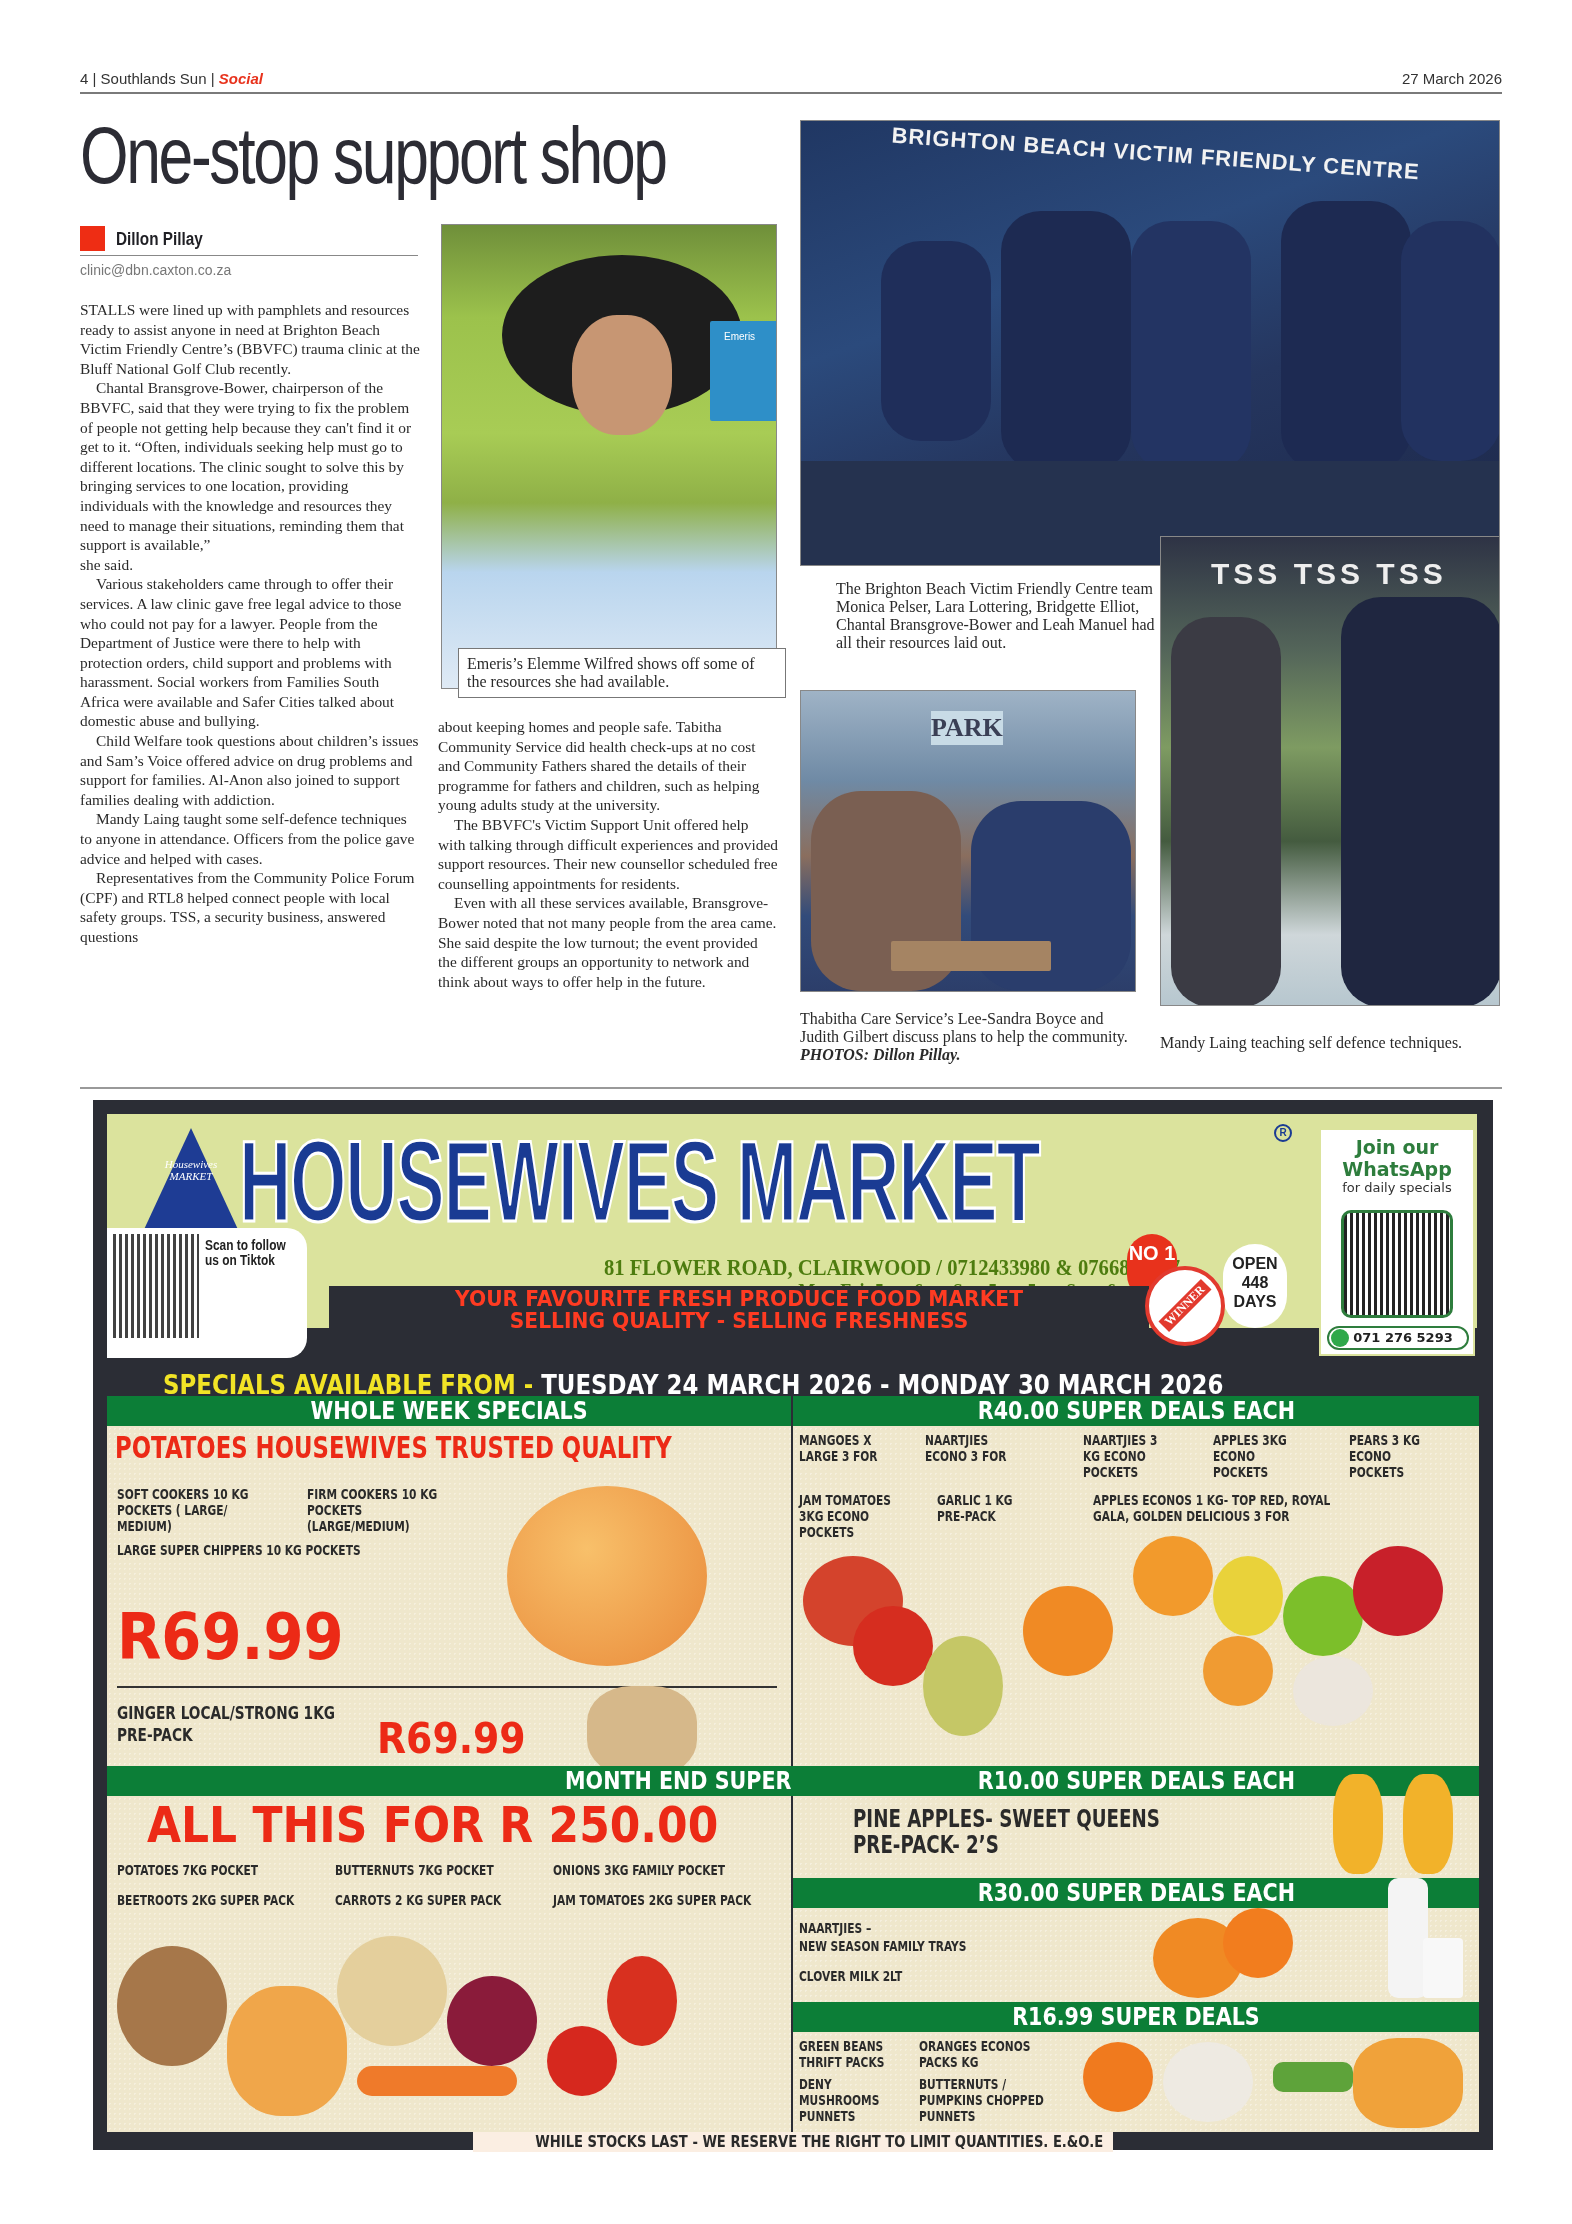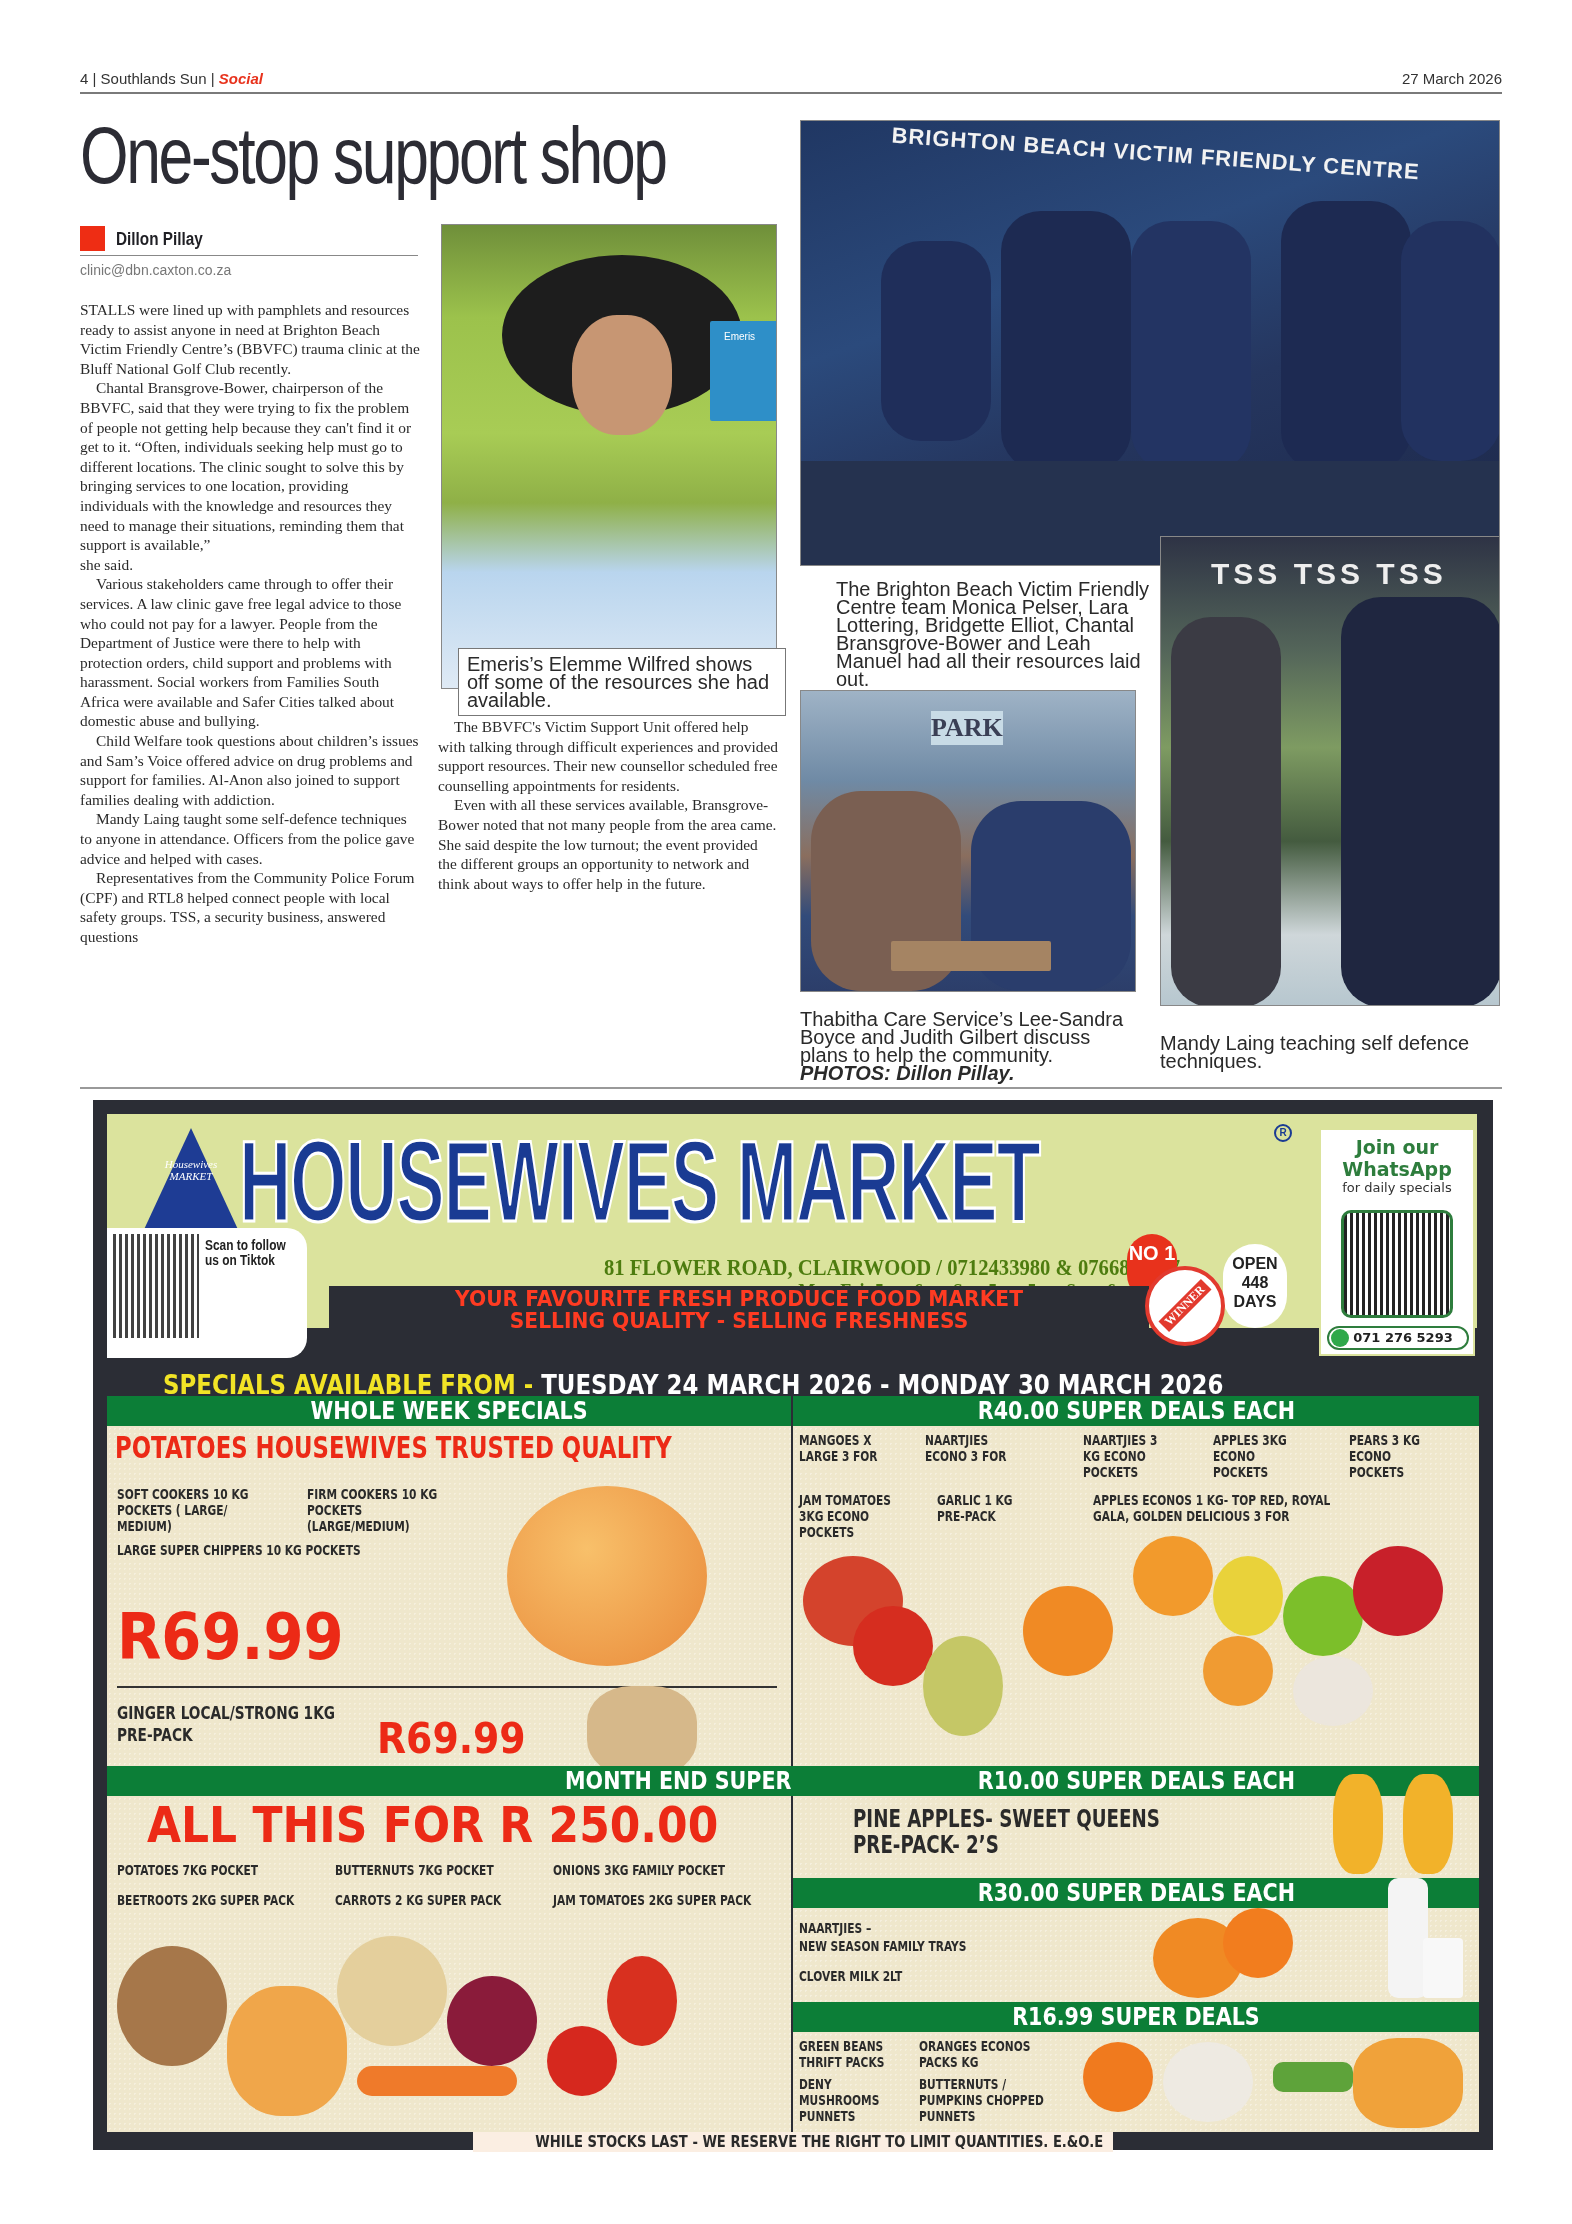--- a/index.html
+++ b/index.html
@@ -36,21 +36,21 @@
   .ph-label { position: absolute; font-family: "Liberation Sans", sans-serif; font-weight: bold; color: #f2f2f2; }
   .banner-text { left: 90px; top: 20px; font-size: 22px; letter-spacing: 1px; transform: rotate(4deg); }
   .park-sign { left: 130px; top: 20px; padding: 2px 0; background: #c8dbe6; color: #3a3f55; font-family: "Liberation Serif", serif; font-size: 26px; }
   .tss-text { left: 50px; top: 20px; font-size: 30px; color: #eee; letter-spacing: 4px; }
   .card { position: absolute; left: 268px; top: 96px; width: 70px; height: 100px; background: #2e8fc8; border-radius: 2px; }
   .card span { position: absolute; left: 14px; top: 10px; font-family: "Liberation Sans", sans-serif; font-size: 10px; color: #fff; }
 
   .hat { position: absolute; left: 60px; top: 30px; width: 240px; height: 160px; border-radius: 50%; background: #1d1d1d; }
   .face { position: absolute; left: 130px; top: 90px; width: 100px; height: 120px; border-radius: 45%; background: #c79673; }
 
-  .caption { font-family: Liberation Sans, sans-serif; font-size: 20px; line-height: 18px; color: #2a2a2a; }
+  .caption { font-family: Liberation Serif, serif; font-size: 16px; line-height: 18px; color: #2a2a2a; }
   .cap1 { left: 458px; top: 648px; width: 328px; padding: 6px 8px; background: #fff; border: 1.5px solid #777; }
   .cap2 { left: 836px; top: 580px; width: 320px; }
   .cap3 { left: 800px; top: 1010px; width: 340px; }
   .cap3 i { font-weight: bold; font-style: italic; }
   .cap4 { left: 1160px; top: 1034px; width: 320px; }
 
   .rule-mid { left: 80px; top: 1087px; width: 1422px; height: 1.5px; background: #999; }
 
   
   .ad { left: 93px; top: 1100px; width: 1400px; height: 1050px; background: #2b2d35; }
@@ -125,20 +125,21 @@
   <p>STALLS were lined up with pamphlets and resources ready to assist anyone in need at Brighton Beach Victim Friendly Centre’s (BBVFC) trauma clinic at the Bluff National Golf Club recently.</p>
   <p class="ind">Chantal Bransgrove-Bower, chairperson of the BBVFC, said that they were trying to fix the problem of people not getting help because they can't find it or get to it. “Often, individuals seeking help must go to different locations. The clinic sought to solve this by bringing services to one location, providing individuals with the knowledge and resources they need to manage their situations, reminding them that support is available,”</p>
   <p>she said.</p>
   <p class="ind">Various stakeholders came through to offer their services. A law clinic gave free legal advice to those who could not pay for a lawyer. People from the Department of Justice were there to help with protection orders, child support and problems with harassment. Social workers from Families South Africa were available and Safer Cities talked about domestic abuse and bullying.</p>
   <p class="ind">Child Welfare took questions about children’s issues and Sam’s Voice offered advice on drug problems and support for families. Al-Anon also joined to support families dealing with addiction.</p>
   <p class="ind">Mandy Laing taught some self-defence techniques to anyone in attendance. Officers from the police gave advice and helped with cases.</p>
   <p class="ind">Representatives from the Community Police Forum (CPF) and RTL8 helped connect people with local safety groups. TSS, a security business, answered questions</p>
 </div>
 
 <div class="abs col col2">
+  <p>about keeping homes and people safe. Tabitha Community Service did health check-ups at no cost and Community Fathers shared the details of their programme for fathers and children, such as helping young adults study at the university.</p>
   <p class="ind">The BBVFC's Victim Support Unit offered help with talking through difficult experiences and provided support resources. Their new counsellor scheduled free counselling appointments for residents.</p>
   <p class="ind">Even with all these services available, Bransgrove-Bower noted that not many people from the area came. She said despite the low turnout; the event provided the different groups an opportunity to network and think about ways to offer help in the future.</p>
 </div>
 
 <div class="abs photo photo1">
   <div class="hat"></div>
   <div class="face"></div>
   <div class="card">
       <span>Emeris</span>
     </div>

